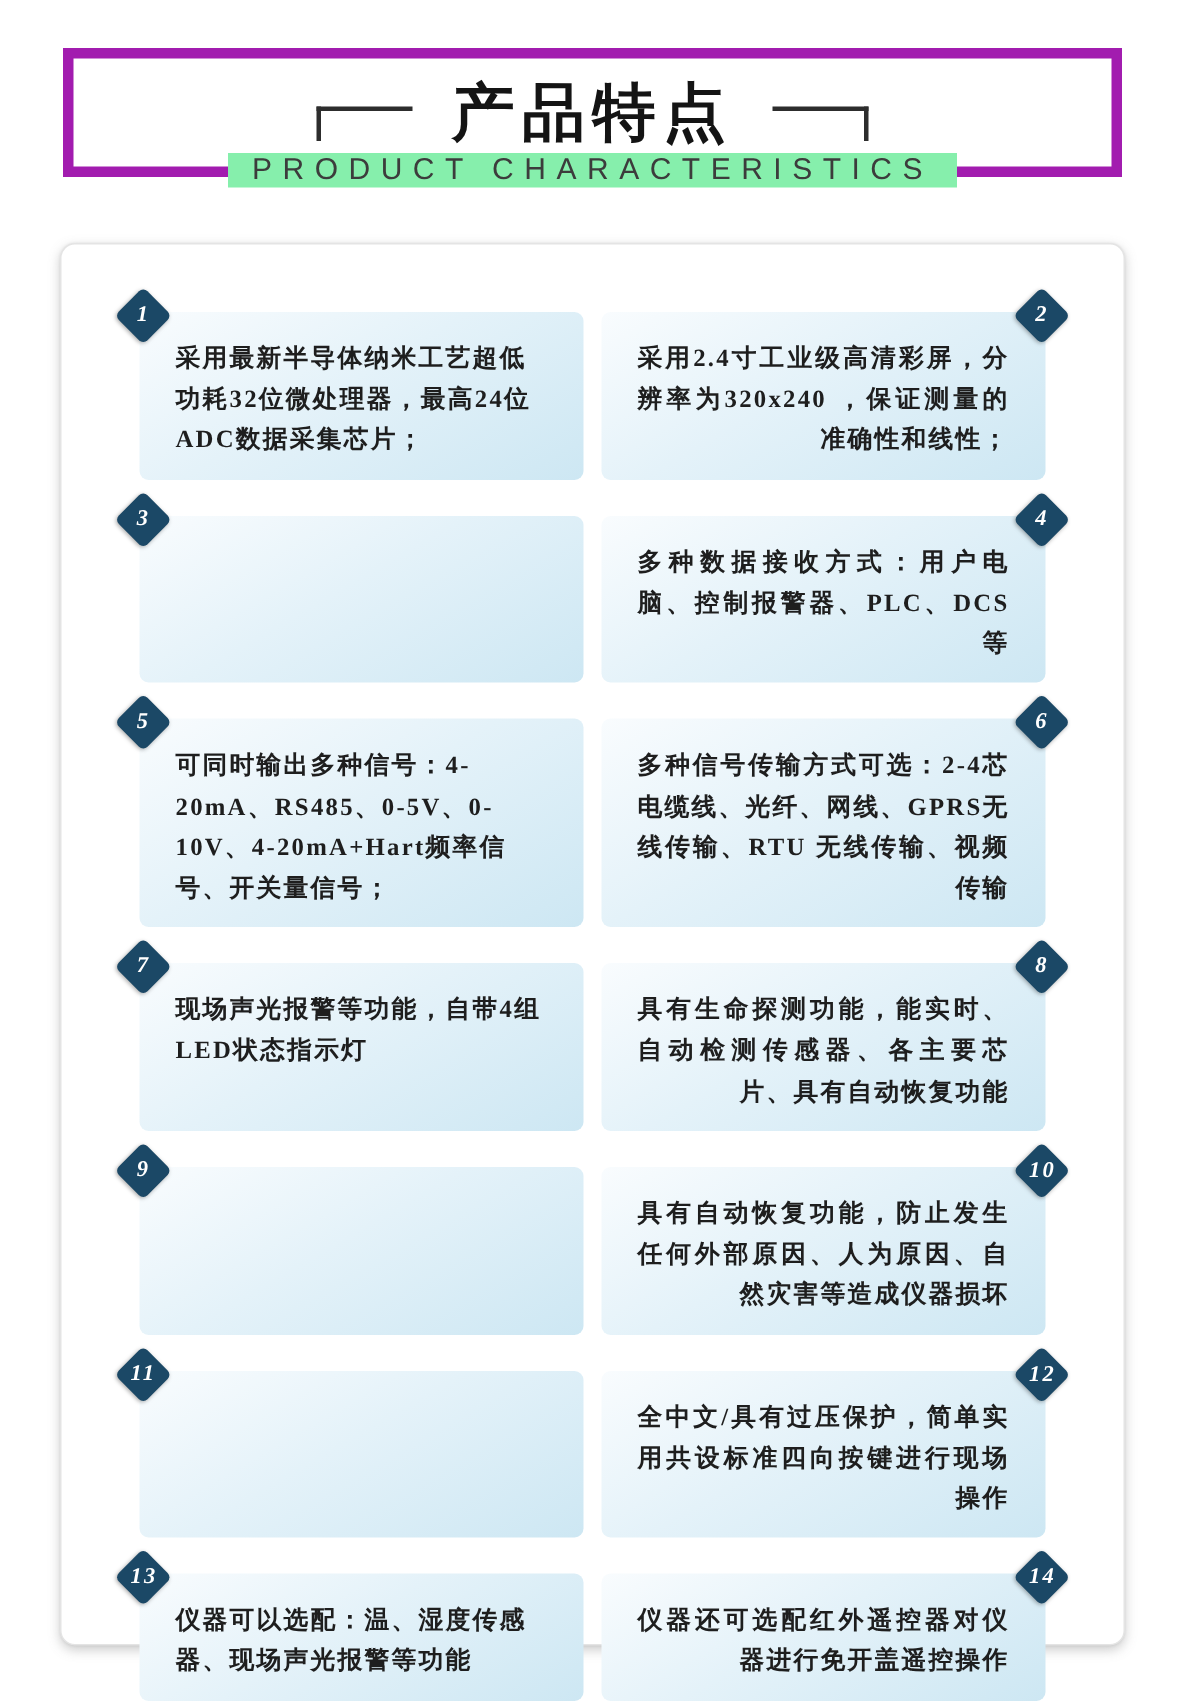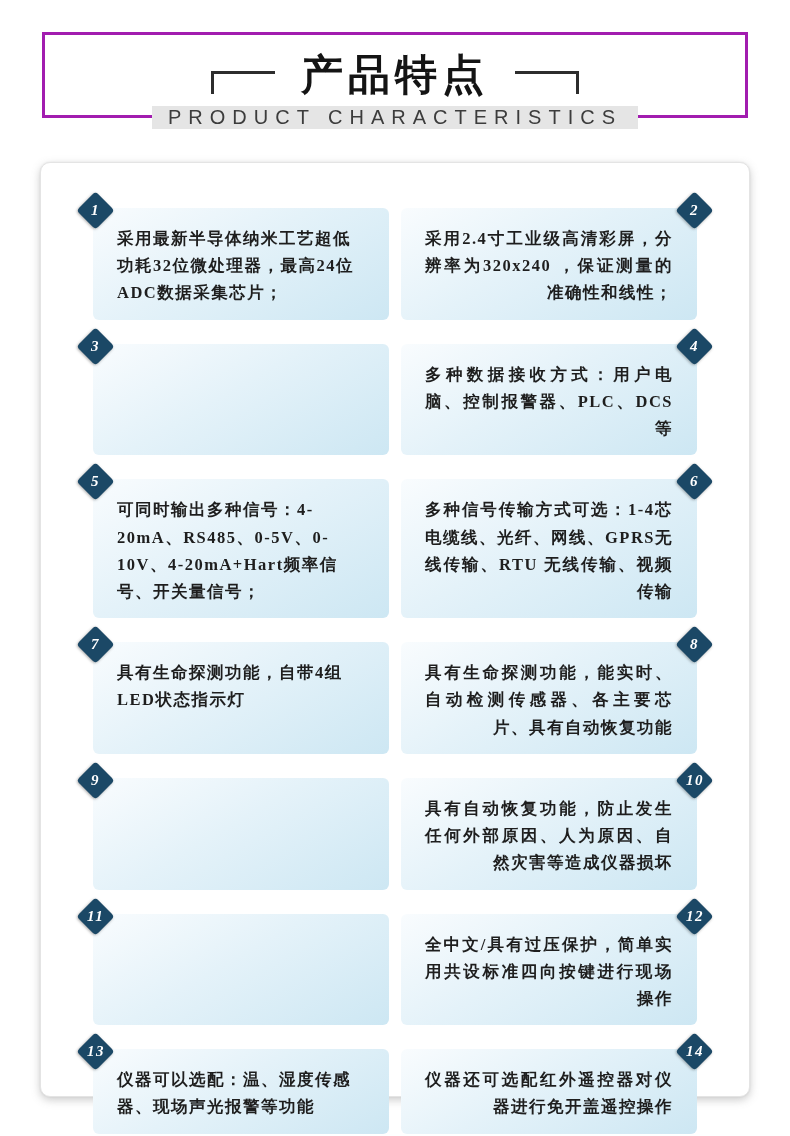--- a/index.html
+++ b/index.html
@@ -8,34 +8,34 @@
     width:790px; height:1136px;
     font-family:"Liberation Serif","DejaVu Serif",serif;
     overflow:hidden;
   }
 
   
   .header-box {
     position:relative;
     width:706px; height:86px;
     margin:32px auto 0;
-    border:3px solid #a21caf;
+    border:7px solid #a21caf;
     display:flex; align-items:center; justify-content:center;text-align:center;
   }
   .title {
     font-family:"Liberation Sans","DejaVu Sans",sans-serif;
     font-size:42px; font-weight:bold; color:#141414;
     letter-spacing:5px; line-height:1;
   }
   .bracket { width:64px; height:23px; }
   .bracket.l { border-top:3px solid #2d2d2d; border-left:3px solid #2d2d2d; margin-right:26px; margin-top:14px; }
   .bracket.r { border-top:3px solid #2d2d2d; border-right:3px solid #2d2d2d; margin-left:26px; margin-top:14px; }
   .subtitle {
     position:absolute; left:50%; bottom:-14px; transform:translateX(-50%);
-    background:#e5e5e5; padding:0 16px;
+    background:#86efac; padding:0 16px;
     font-family:"Liberation Sans","DejaVu Sans",sans-serif;
     font-size:20px; letter-spacing:7px; color:#3c3c3c; white-space:nowrap;
   }
 
   
   .card {
     width:710px; height:935px;
     margin:44px auto 0;
     background:#ffffff;
     border:1px solid #e4e4e4;
@@ -119,28 +119,28 @@
     <div class="feature left">
       <div class="badge">
           <span>5</span>
         </div>
       <div>可同时输出多种信号：4-20mA、RS485、0-5V、0-10V、4-20mA+Hart频率信号、开关量信号；</div>
     </div>
     <div class="feature right">
       <div class="badge">
           <span>6</span>
         </div>
-      <div>多种信号传输方式可选：1-4芯电缆线、光纤、网线、GPRS无线传输、RTU 无线传输、视频传输</div>
+      <div>多种信号传输方式可选：2-4芯电缆线、光纤、网线、GPRS无线传输、RTU 无线传输、视频传输</div>
     </div>
 
     <div class="feature left">
       <div class="badge">
           <span>7</span>
         </div>
-      <div>具有生命探测功能，自带4组LED状态指示灯</div>
+      <div>现场声光报警等功能，自带4组LED状态指示灯</div>
     </div>
     <div class="feature right">
       <div class="badge">
           <span>8</span>
         </div>
       <div>具有生命探测功能，能实时、自动检测传感器、各主要芯片、具有自动恢复功能</div>
     </div>
 
     <div class="feature left">
       <div class="badge">

